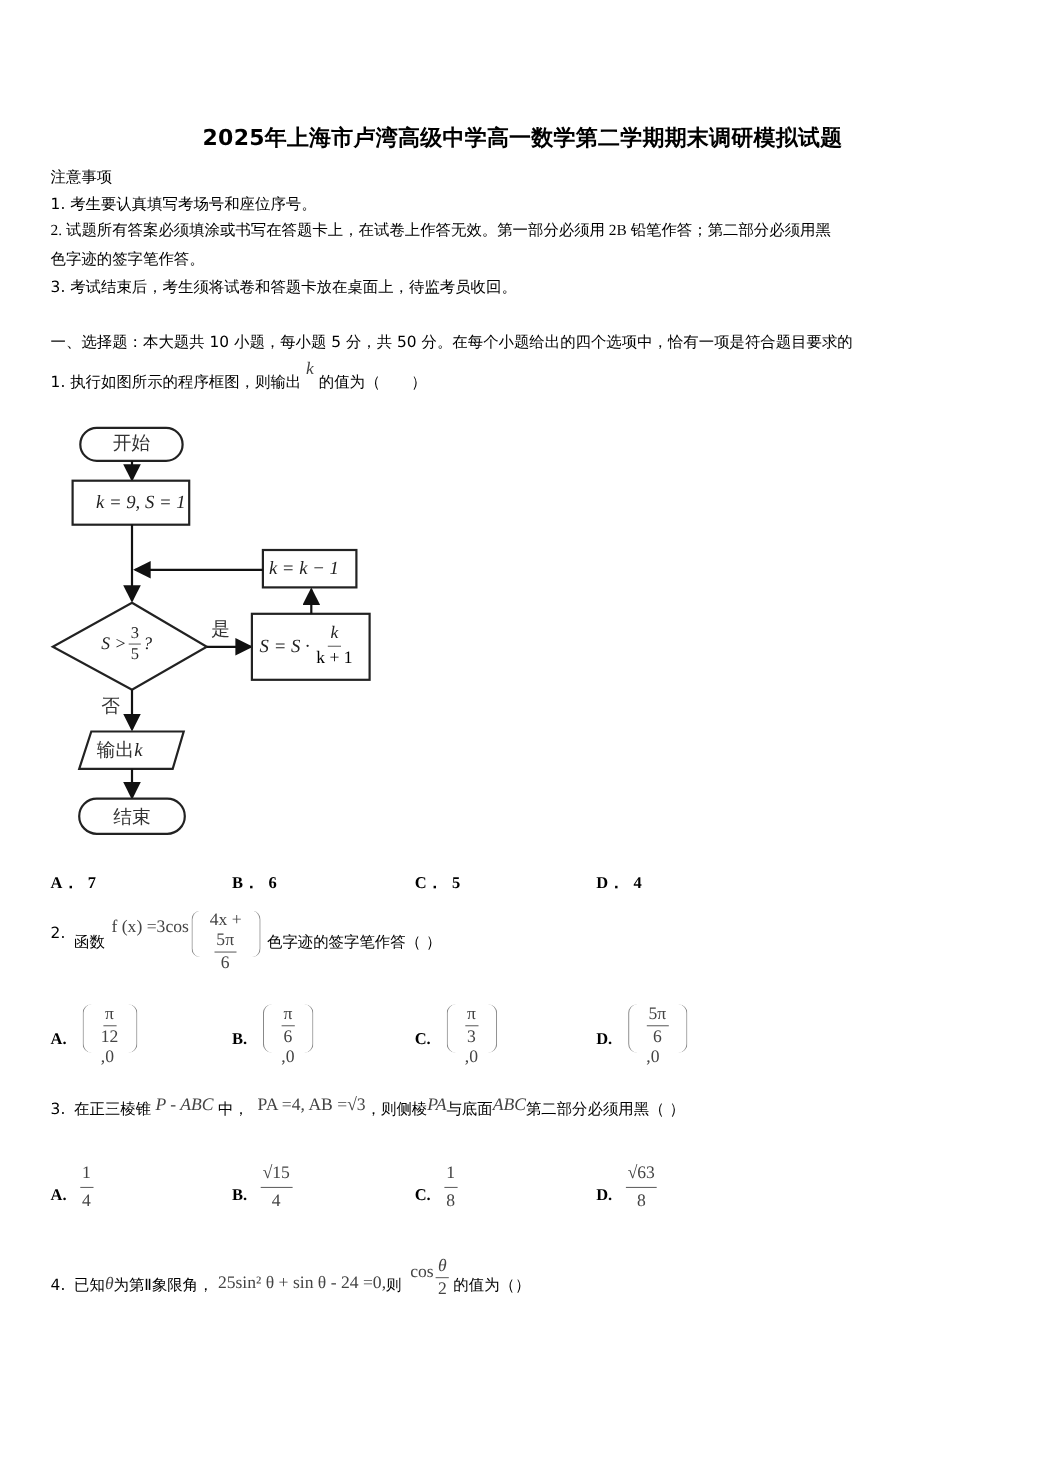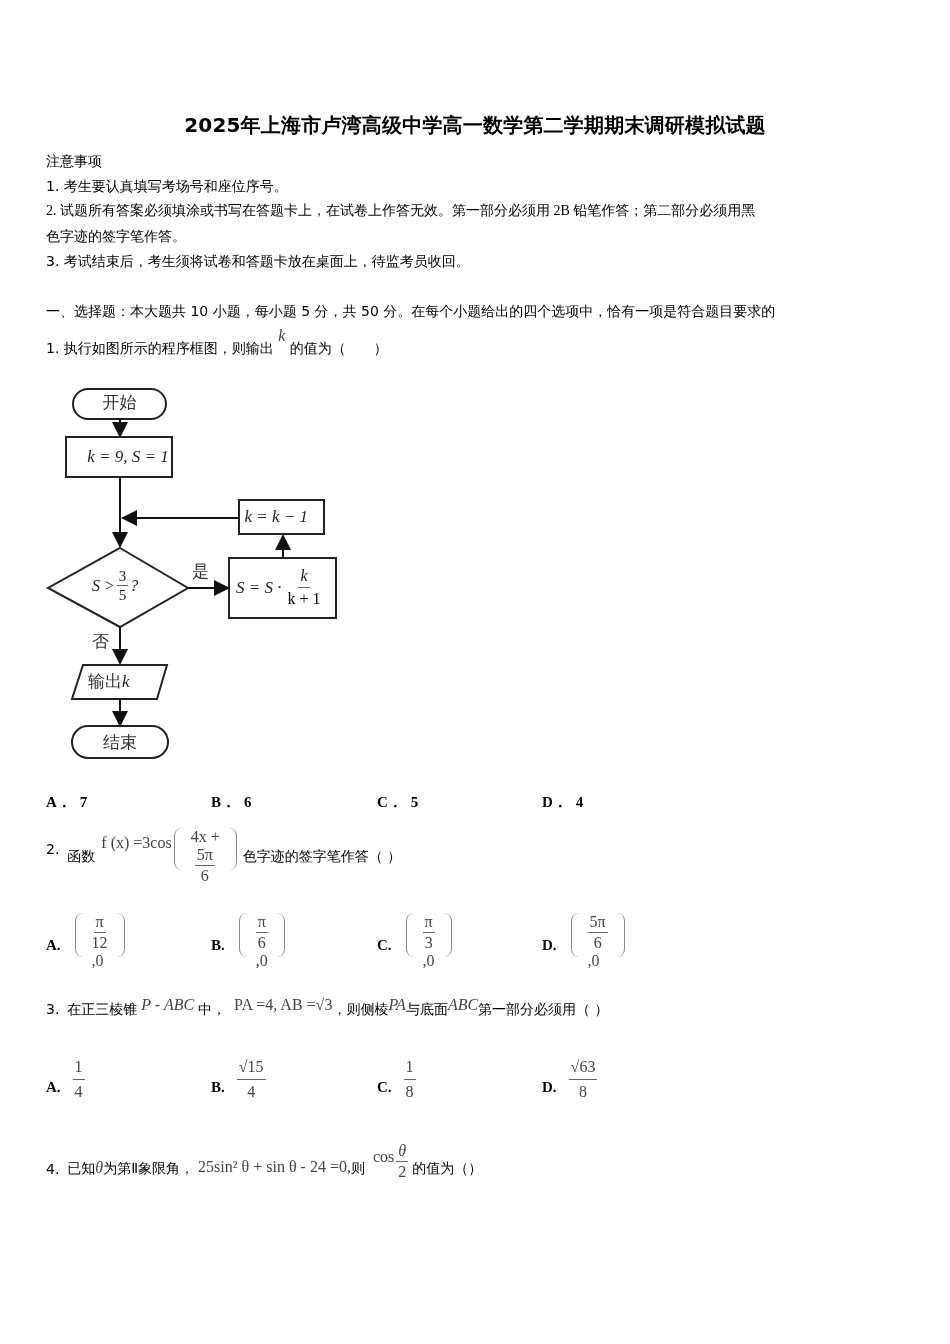--- a/index.html
+++ b/index.html
@@ -183,21 +183,21 @@
 <div class="abs" style="left:46px; top:1000px; display:flex; align-items:baseline; font-size:14px; white-space:nowrap;">
   <span>3.</span>
   <span style="margin-left:8px;">在正三棱锥</span>
   <span class="math" style="margin-left:4px; position:relative; top:-4px;">P - ABC</span>
   <span style="margin-left:4px;">中，</span>
   <span class="mathr" style="margin-left:8px; position:relative; top:-4px;">PA =4, AB =√3</span>
   <span>，则侧棱</span>
   <span class="math" style="position:relative; top:-4px;">PA</span>
   <span>与底面</span>
   <span class="math" style="position:relative; top:-4px;">ABC</span>
-  <span>第一部分必须用（ ）</span>
+  <span>第二部分必须用黑（ ）</span>
 </div>
 
 <div class="abs" style="left:46px; top:1054px; display:flex; align-items:center; height:50px;">
   <span class="opt-label" style="position:relative; top:8px;">A.</span>
   <span class="frac" style="margin-left:12px; line-height:22px;">
       <span class="num">1</span>
       <span class="den">4</span>
     </span>
 </div>
 <div class="abs" style="left:211px; top:1054px; display:flex; align-items:center; height:50px;">

